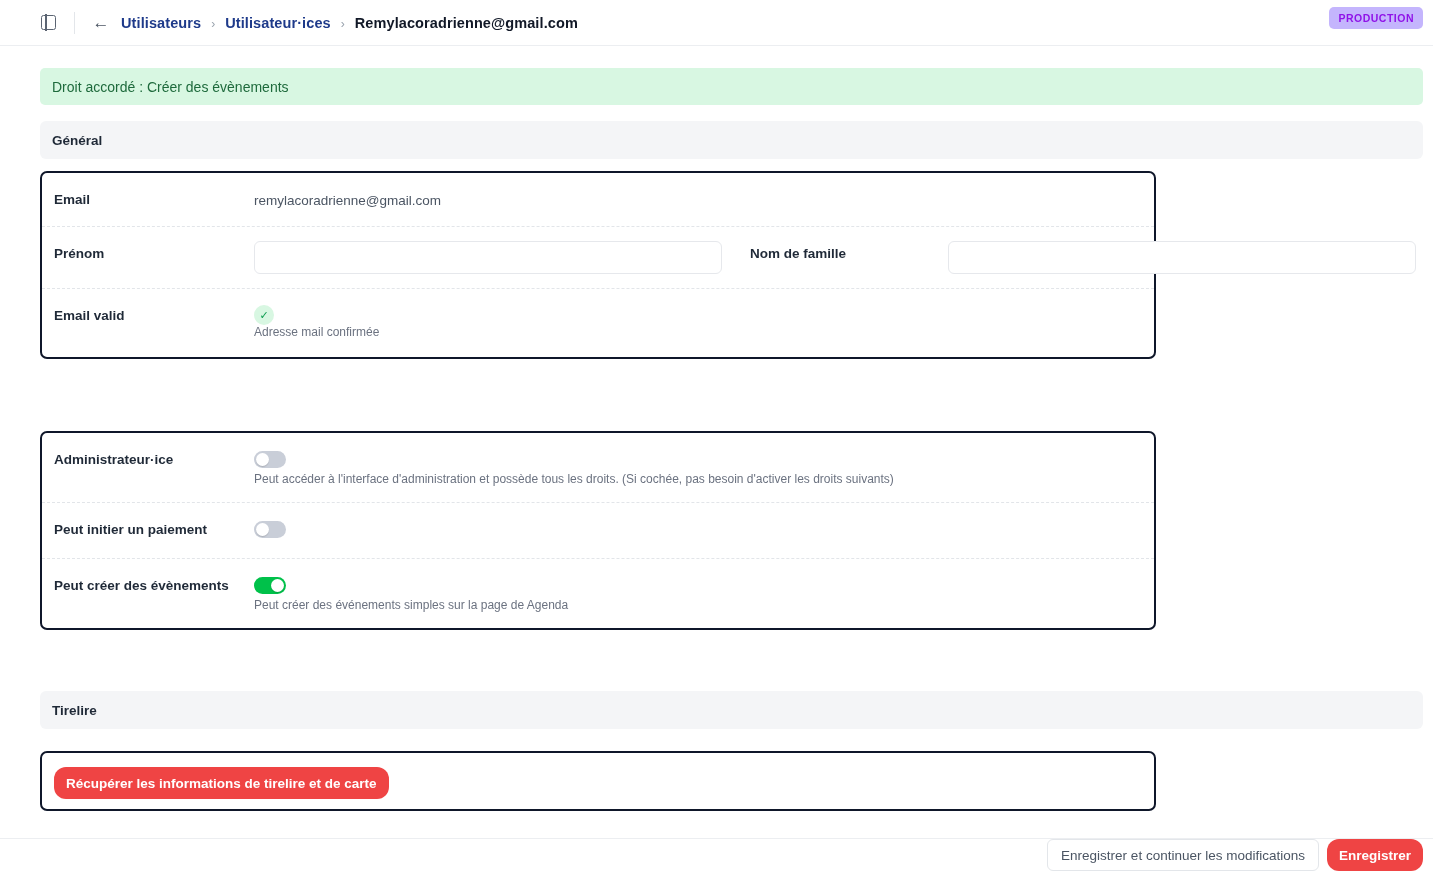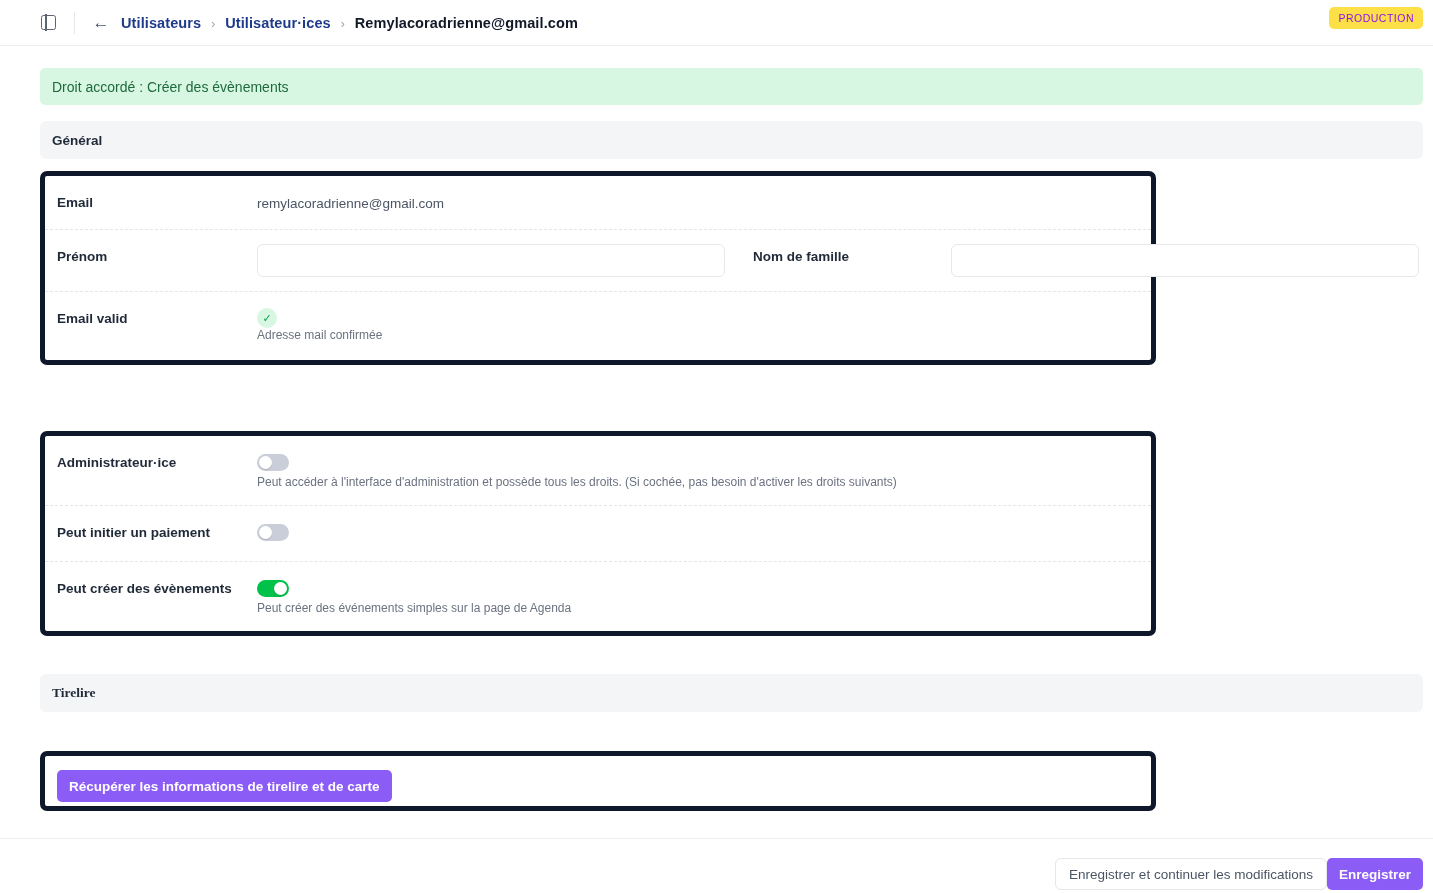--- a/index.html
+++ b/index.html
@@ -52,22 +52,22 @@
     text-decoration: none; cursor: pointer;
     white-space: nowrap;
   }
   .crumb.current { color: #111827; cursor: default; }
   .crumb-sep {
     color: #9aa3ae; font-size: 12px; margin: 0 10px;
     user-select: none;
   }
   .env-badge {
     position: absolute; right: 10px; top: 7px;
-    background: #fde047; color: #9013e8;
-    font-size: 10.5px; font-weight: normal; letter-spacing: .5px;
+    background: #c4b5fd; color: #9013e8;
+    font-size: 10.5px; font-weight: bold; letter-spacing: .5px;
     padding: 5px 9px; border-radius: 5px;
   }
 
   
   .content {
     position: absolute; top: 46px; left: 0;
     width: 1433px; height: 792px;
     background: #ffffff;
     padding: 0;
   }
@@ -89,21 +89,21 @@
     border-radius: 6px;
     display: flex; align-items: center;
     padding-left: 12px;
     font-size: 13.5px; font-weight: bold; color: #1f2937;
   }
 
   .panel {
     position: absolute; left: 40px;
     width: 1116px;
     background: #ffffff;
-    border: 5px solid #0f172a;
+    border: 2px solid #0f172a;
     border-radius: 7px;
   }
 
   .frow {
     position: relative;
     display: flex;
     border-bottom: 1px dashed #e2e5e9;
   }
   .frow:last-child { border-bottom: none; }
   .flabel {
@@ -146,22 +146,22 @@
     position: absolute; top: 2px; left: 2px;
     width: 13px; height: 13px; border-radius: 50%;
     background: #ffffff;
     box-shadow: 0 1px 1px rgba(0,0,0,.14);
   }
   .toggle.on { background: #00c14a; }
   .toggle.on .knob { left: 17px; }
 
   
   .btn-purple {
-    background: #8b5cf6; color: #ffffff;
-    border: none; border-radius: 5px;
+    background: #ef4444; color: #ffffff;
+    border: none; border-radius: 12px;
     font-size: 13.5px; font-weight: bold;
     font-family: "Liberation Sans", sans-serif;
     cursor: pointer;
     padding: 0 12px;
     height: 32px;
   }
   .btn-white {
     background: #ffffff; color: #4b5563;
     border: 1px solid #e3e6ea; border-radius: 6px;
     font-size: 13.5px;
@@ -172,22 +172,22 @@
   }
 
   
   .footer {
     position: absolute; left: 0; top: 838px;
     width: 1433px; height: 55px;
     background: #ffffff;
     border-top: 1px solid #eceef1;
   }
   .footer-actions {
-    position: absolute; right: 10px; top: 19px;
-    display: flex; align-items: center; gap: 0;
+    position: absolute; right: 10px; top: 0;
+    display: flex; align-items: center; gap: 8px;
   }
 </style>
 </head>
 <body>
 
 <div class="topbar">
   <div class="sidebar-toggle">
     <span class="sb-icon"></span>
   </div>
   <div class="vdivider"></div>
@@ -267,21 +267,21 @@
       <div class="fbody" style="padding-top:18px;padding-bottom:16px;">
         <div class="toggle on">
           <span class="knob"></span>
         </div>
         <div class="help">Peut créer des événements simples sur la page de Agenda</div>
       </div>
     </div>
 
   </div>
 
-  <div class="section-head" style="top:628px;font-family:Liberation Serif, serif;">Tirelire</div>
+  <div class="section-head" style="top:645px;">Tirelire</div>
 
   <div class="panel" style="top:705px;height:60px;">
     <div style="padding:14px 12px;">
       <button class="btn-purple">Récupérer les informations de tirelire et de carte</button>
     </div>
   </div>
 
 </div>
 
 <div class="footer">

